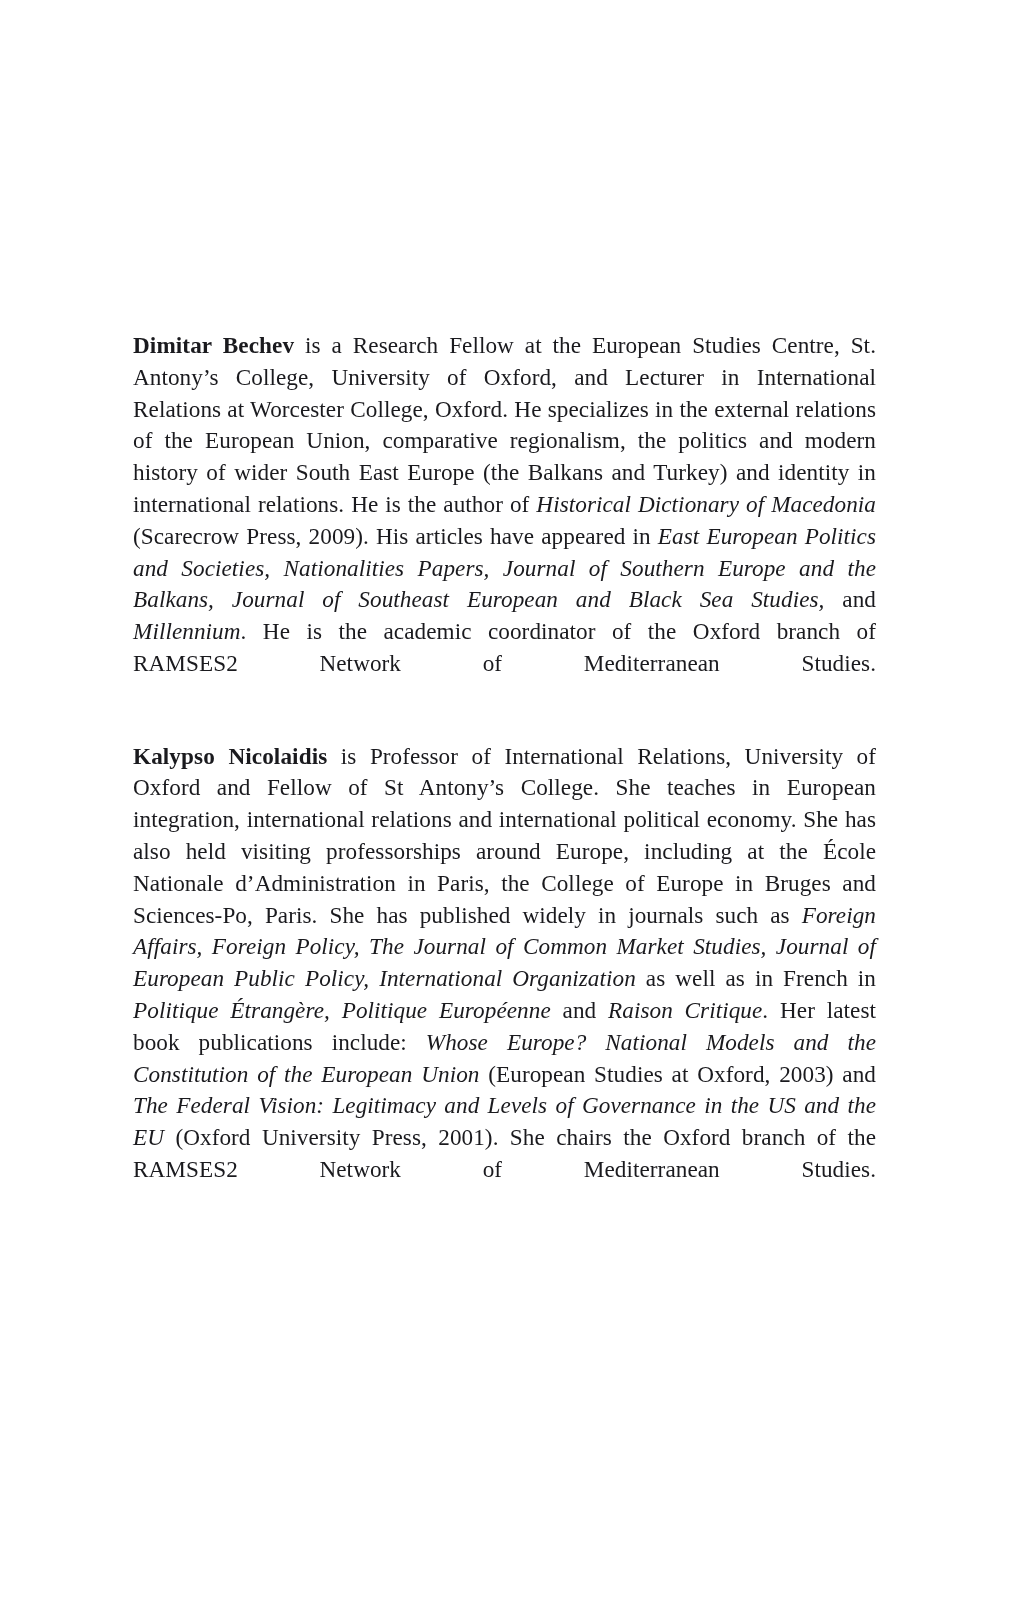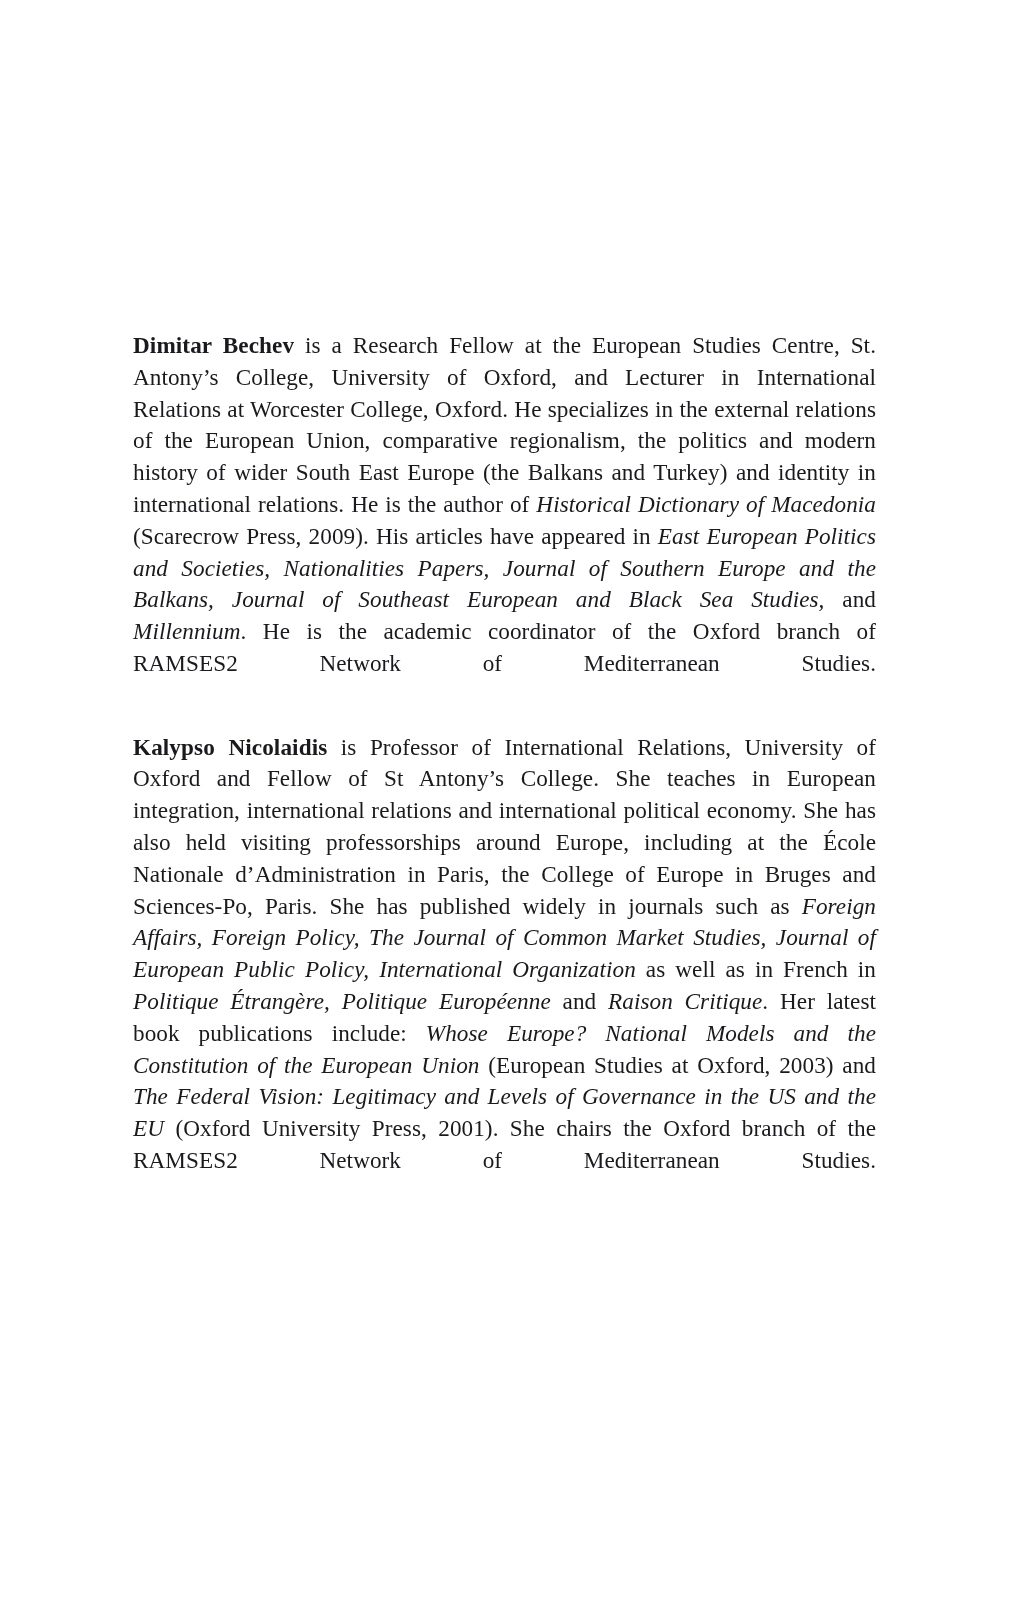--- a/index.html
+++ b/index.html
@@ -35,21 +35,21 @@
     text-align: justify;
     text-justify: inter-word;
     font-size: 23.2px;
     line-height: 31.8px;
     letter-spacing: 0.06px;
     word-spacing: 0.2px;
     color: #1a1a1e;
     -webkit-font-smoothing: antialiased;
   }
   .bio + .bio {
-    margin-top: 20px;
+    margin-top: 29px;
   }
   .bio .name {
     font-weight: bold;
     letter-spacing: 0.1px;
   }
   .bio .t {
     font-style: italic;
   }
   
   .bio::after {

